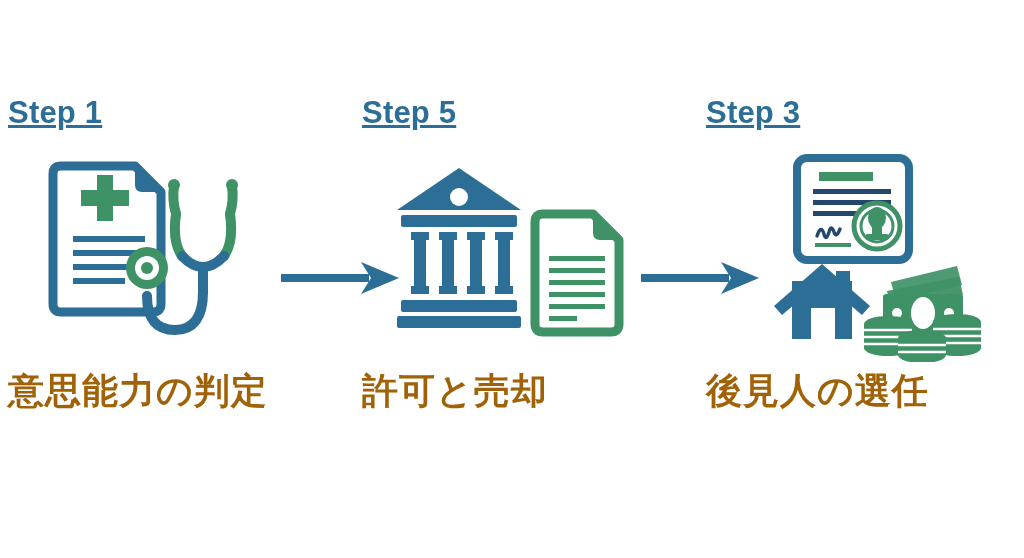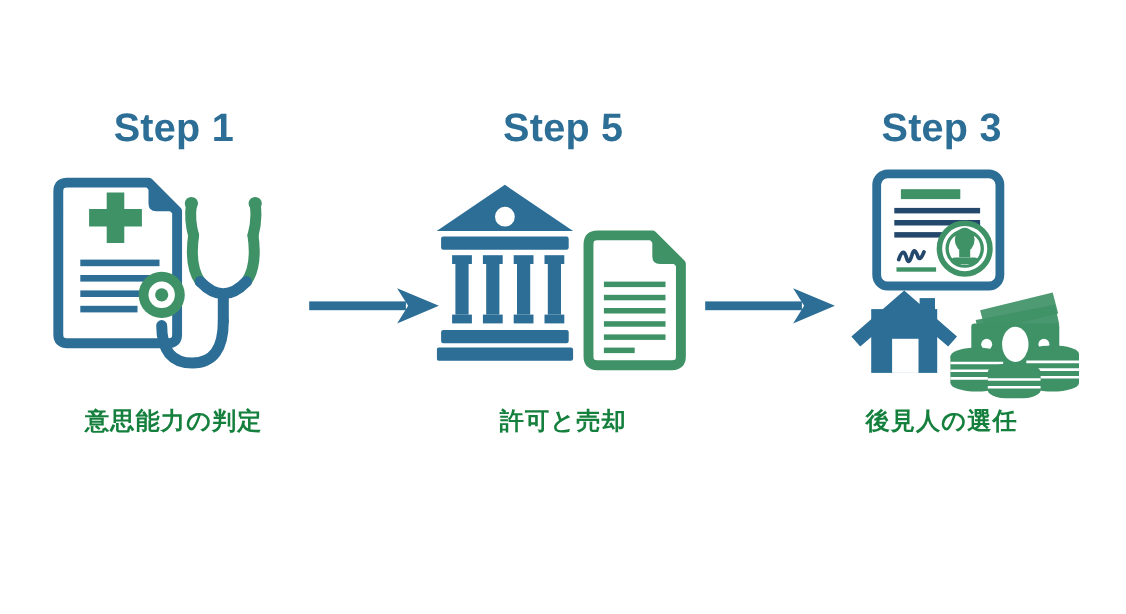--- a/index.html
+++ b/index.html
@@ -27,47 +27,48 @@
     position: absolute;
     top: 96px;
     width: 300px;
     height: 350px;
   }
   #step-1 { left: 8px; }
   #step-2 { left: 362px; }
   #step-3 { left: 706px; }
 
   .step-heading {
-    text-align: center;
-    font-size: 36px;
+    text-align: left;
+    font-size: 31px;
     font-weight: bold;
     letter-spacing: 0.2px;
     color: #2c6e96;
     line-height: 1.1;
     height: 40px;
+    text-decoration: underline;
   }
 
   .step-art {
     position: relative;
     height: 218px;
     margin-top: 16px;
   }
   .step-art svg {
     position: absolute;
     left: 50%;
     transform: translateX(-50%);
     top: 0;
     display: block;
   }
 
   .step-caption {
-    text-align: center;
-    font-size: 22px;
+    text-align: left;
+    font-size: 36px;
     font-weight: bold;
-    color: #15803d;
+    color: #a16207;
     line-height: 1.15;
     letter-spacing: 1px;
   }
 
   
   .arrow {
     position: absolute;
     top: 258px;
   }
   #arrow-1 { left: 281px; }

